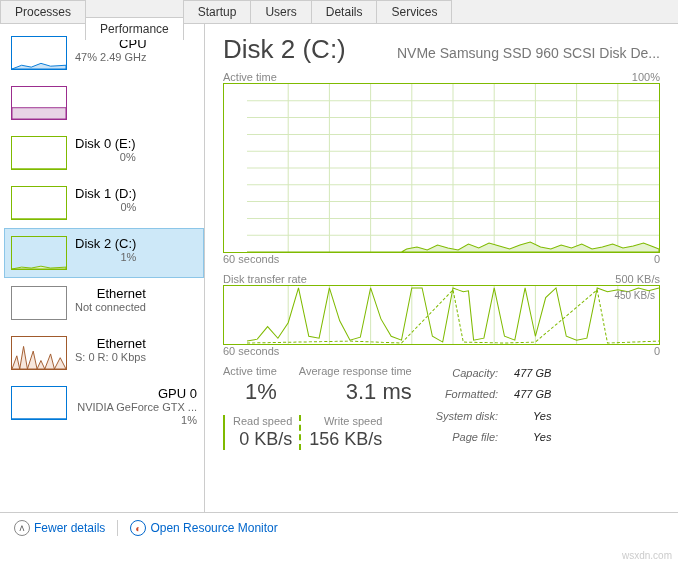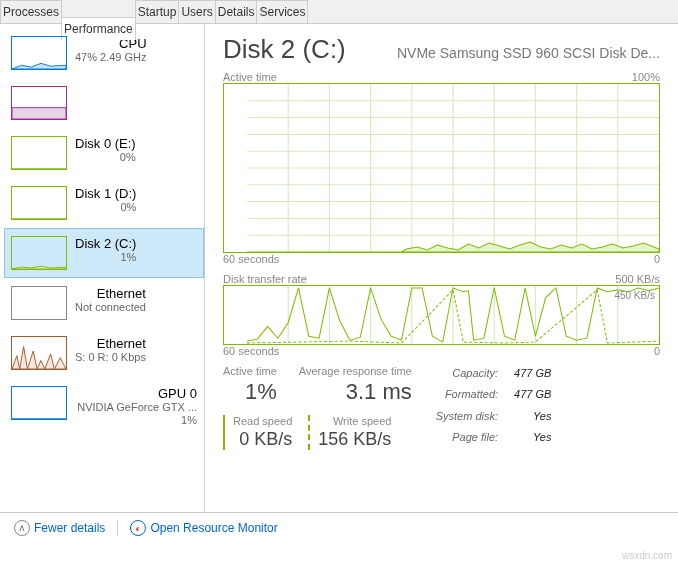--- a/index.html
+++ b/index.html
@@ -1,18 +1,18 @@
 <!DOCTYPE html>
 <html><head>
 <meta charset="utf-8">
 <style>
   * { box-sizing: border-box; margin: 0; padding: 0; }
   body { font-family: "Segoe UI", Arial, sans-serif; font-size: 12px; color: #333; background: #fff; width: 678px; }
   .tabs { display: flex; border-bottom: 1px solid #ccc; background: #f0f0f0; }
-  .tab { padding: 4px 2px; border: 1px solid #ccc; border-bottom: none; background: #f0f0f0; margin-right: -1px; cursor: default; }
+  .tab { padding: 4px 14px; border: 1px solid #ccc; border-bottom: none; background: #f0f0f0; margin-right: -1px; cursor: default; }
   .tab.active { background: #fff; position: relative; top: 17px; }
   .content { display: flex; height: 488px; text-align: right; }
   .sidebar { width: 205px; border-right: 1px solid #ccc; overflow-y: auto; padding: 4px 0 0 4px; }
   .side-item { display: flex; align-items: flex-start; padding: 7px 6px; border: 1px solid transparent; cursor: default; }
   .side-item.selected { background: #cde8f8; border: 1px solid #8cc6e8; }
   .thumb { width: 56px; height: 34px; border: 1px solid; margin-right: 8px; flex: 0 0 auto; position: relative; overflow: hidden; }
   .thumb svg { width: 100%; height: 100%; display: block; }
   .side-info .title { font-size: 13px; color: #000; }
   .side-info .sub { font-size: 11px; color: #666; line-height: 1.2; }
   .main { flex: 1; padding: 10px 18px 10px 18px; position: relative; }
@@ -217,21 +217,21 @@
         <div style="display:flex;gap:22px">
           <div class="stat-col">
             <div class="label">Active time</div>
             <div class="val">1%</div>
           </div>
           <div class="stat-col">
             <div class="label">Average response time</div>
             <div class="val">3.1 ms</div>
           </div>
         </div>
-        <div style="display:flex;gap:16px">
+        <div style="display:flex;gap:7px">
           <div class="stat-col bar solid">
             <div class="label">Read speed</div>
             <div class="val" style="font-size:18px">0 KB/s</div>
           </div>
           <div class="stat-col bar dashed">
             <div class="label">Write speed</div>
             <div class="val" style="font-size:18px">156 KB/s</div>
           </div>
         </div>
       </div>

